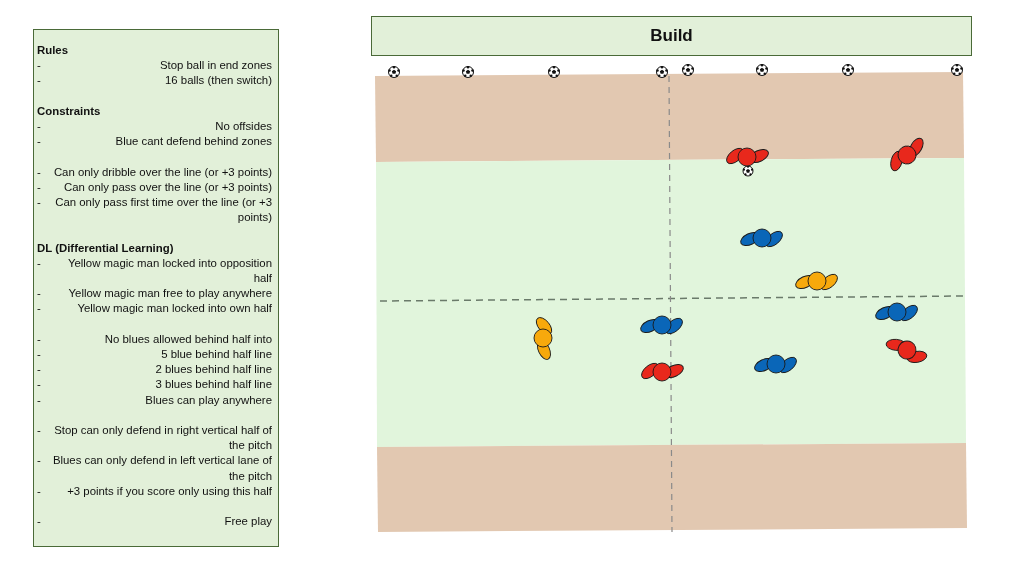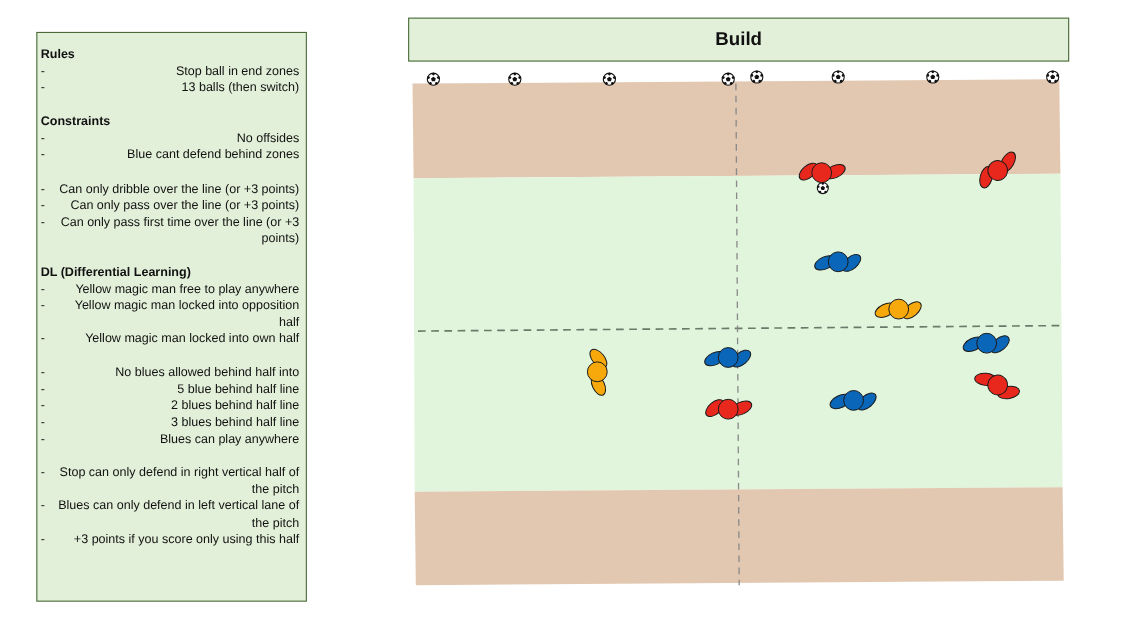--- a/index.html
+++ b/index.html
@@ -28,59 +28,64 @@
   .pitch-svg { position: absolute; left: 0; top: 0; }
 </style>
 </head>
 <body>
 
 <div class="notes-panel" id="notes">
     <div class="notes-section">
       <div class="notes-head"><span>Rules</span></div>
       <ul class="notes-list">
         <li>Stop ball in end zones</li>
-        <li>13 balls (then switch)</li>
+        <li>16 balls (then switch)</li>
       </ul>
     </div>
     <div class="notes-section">
       <div class="notes-head"><span>Constraints</span></div>
       <ul class="notes-list">
         <li>No offsides</li>
         <li>Blue cant defend behind zones</li>
       </ul>
     </div>
     <div class="notes-section">
       <ul class="notes-list">
         <li>Can only dribble over the line (or +3 points)</li>
         <li>Can only pass over the line (or +3 points)</li>
         <li>Can only pass first time over the line (or +3 points)</li>
       </ul>
     </div>
     <div class="notes-section">
       <div class="notes-head"><span>DL</span><span class="light"> (Differential Learning)</span></div>
       <ul class="notes-list">
+        <li>Yellow magic man locked into opposition half</li>
         <li>Yellow magic man free to play anywhere</li>
-        <li>Yellow magic man locked into opposition half</li>
         <li>Yellow magic man locked into own half</li>
       </ul>
     </div>
     <div class="notes-section">
       <ul class="notes-list">
         <li>No blues allowed behind half into</li>
         <li>5 blue behind half line</li>
         <li>2 blues behind half line</li>
         <li>3 blues behind half line</li>
         <li>Blues can play anywhere</li>
       </ul>
     </div>
     <div class="notes-section">
       <ul class="notes-list">
         <li>Stop can only defend in right vertical half of the pitch</li>
         <li>Blues can only defend in left vertical lane of the pitch</li>
         <li>+3 points if you score only using this half</li>
+      </ul>
+    </div>
+    <div class="notes-section">
+      <ul class="notes-list">
+        <li>Free play</li>
       </ul>
     </div>
   </div>
 
 <div class="title-banner">
   <span>Build</span>
 </div>
 
 <svg class="pitch-svg" width="1024" height="573" viewBox="0 0 1024 573">
   <g id="pitch-layer">

